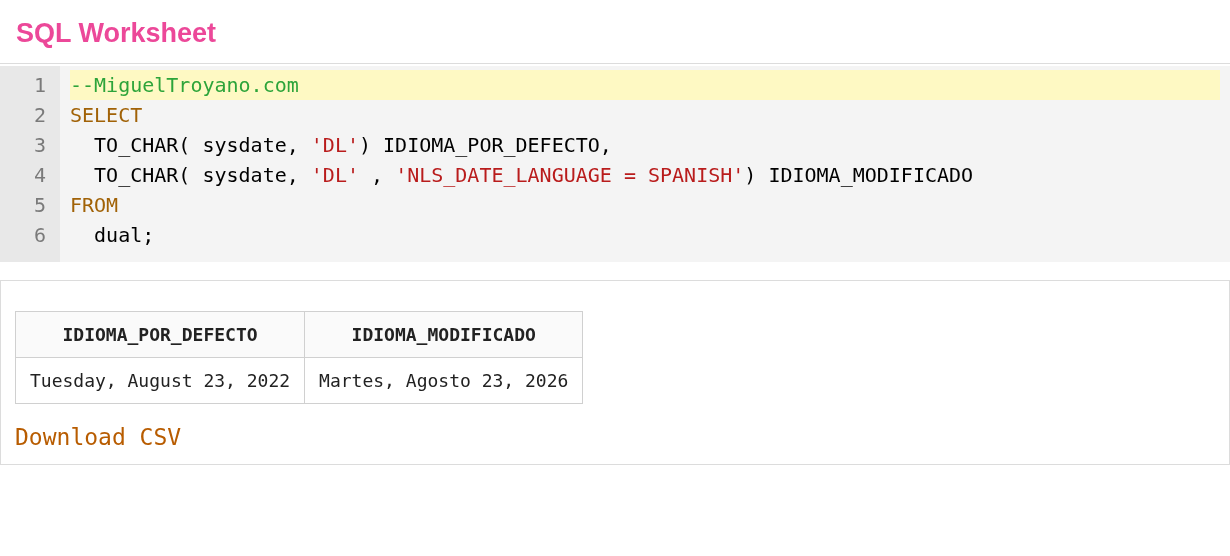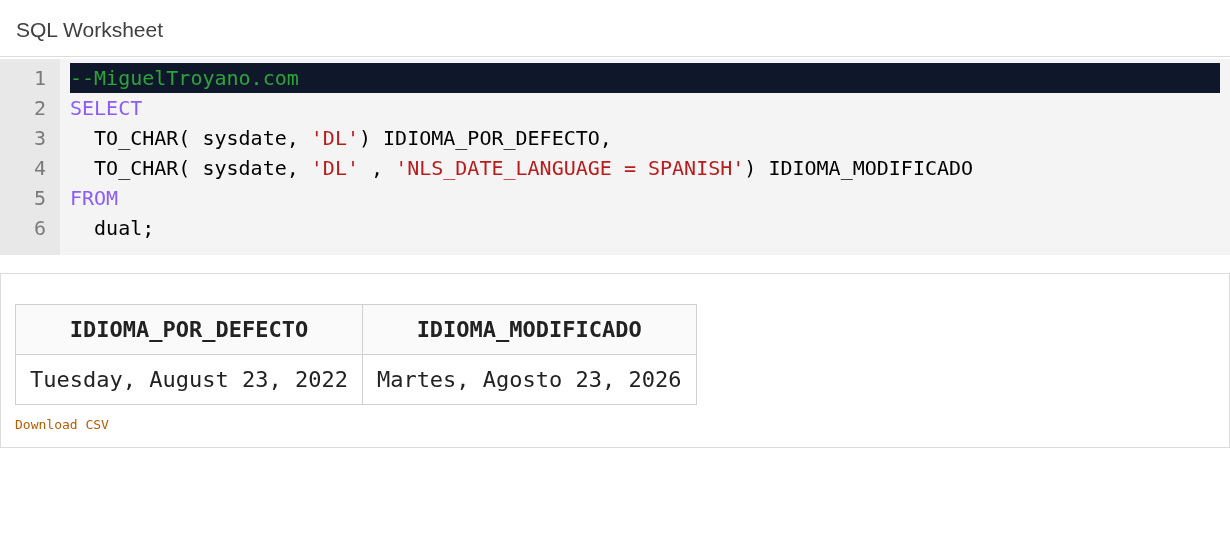--- a/index.html
+++ b/index.html
@@ -10,23 +10,23 @@
     body {
       font-family: -apple-system, BlinkMacSystemFont, "Segoe UI", Arial, sans-serif;
       background: #ffffff;
       width: 1230px;
       height: 556px;
     }
     .header {
       padding: 18px 16px 14px 16px;
     }
     .header h1 {
-      font-size: 21px;
-      font-weight: 400;
-      color: #404040;
+      font-size: 27px;
+      font-weight: 700;
+      color: #ec4899;
     }
     .divider {
       border-bottom: 1px solid #dcdcdc;
       margin-bottom: 2px;
     }
     .editor {
       display: flex;
       font-family: "DejaVu Sans Mono", "Menlo", "Consolas", monospace;
       font-size: 20px;
       line-height: 30px;
@@ -47,54 +47,54 @@
       padding: 4px 10px 12px 10px;
       flex: 1;
       white-space: pre;
       color: #222;
     }
     .code-line {
       height: 30px;
       display: block;
     }
     .code-line.current {
-      background: #0f172a;
+      background: #fef9c3;
     }
     .tok-comment { color: #2da43a; }
-    .tok-keyword { color: #8b5cf6; }
+    .tok-keyword { color: #a16207; }
     .tok-string  { color: #b91c1c; }
     .tok-ident   { color: #000000; }
     .results-area {
       margin-top: 18px;
       border: 1px solid #dcdcdc;
       padding: 30px 14px 14px 14px;
     }
     table.results {
       border-collapse: collapse;
       font-family: "DejaVu Sans Mono", "Menlo", "Consolas", monospace;
-      font-size: 22px;
-      margin-bottom: 10px;
+      font-size: 18px;
+      margin-bottom: 20px;
     }
     table.results th, table.results td {
       border: 1px solid #d0d0d0;
       padding: 12px 14px;
       text-align: center;
     }
     table.results th {
       background: #fafafa;
       font-weight: 700;
       text-align: center;
       color: #222;
     }
     table.results td {
       color: #222;
     }
     .download-link {
       font-family: "DejaVu Sans Mono", "Menlo", "Consolas", monospace;
-      font-size: 13px;
+      font-size: 23px;
       color: #b85c00;
       cursor: pointer;
       text-decoration: none;
     }
   </style>
 </head>
 <body>
 
 <div class="header">
   <h1>SQL Worksheet</h1>

